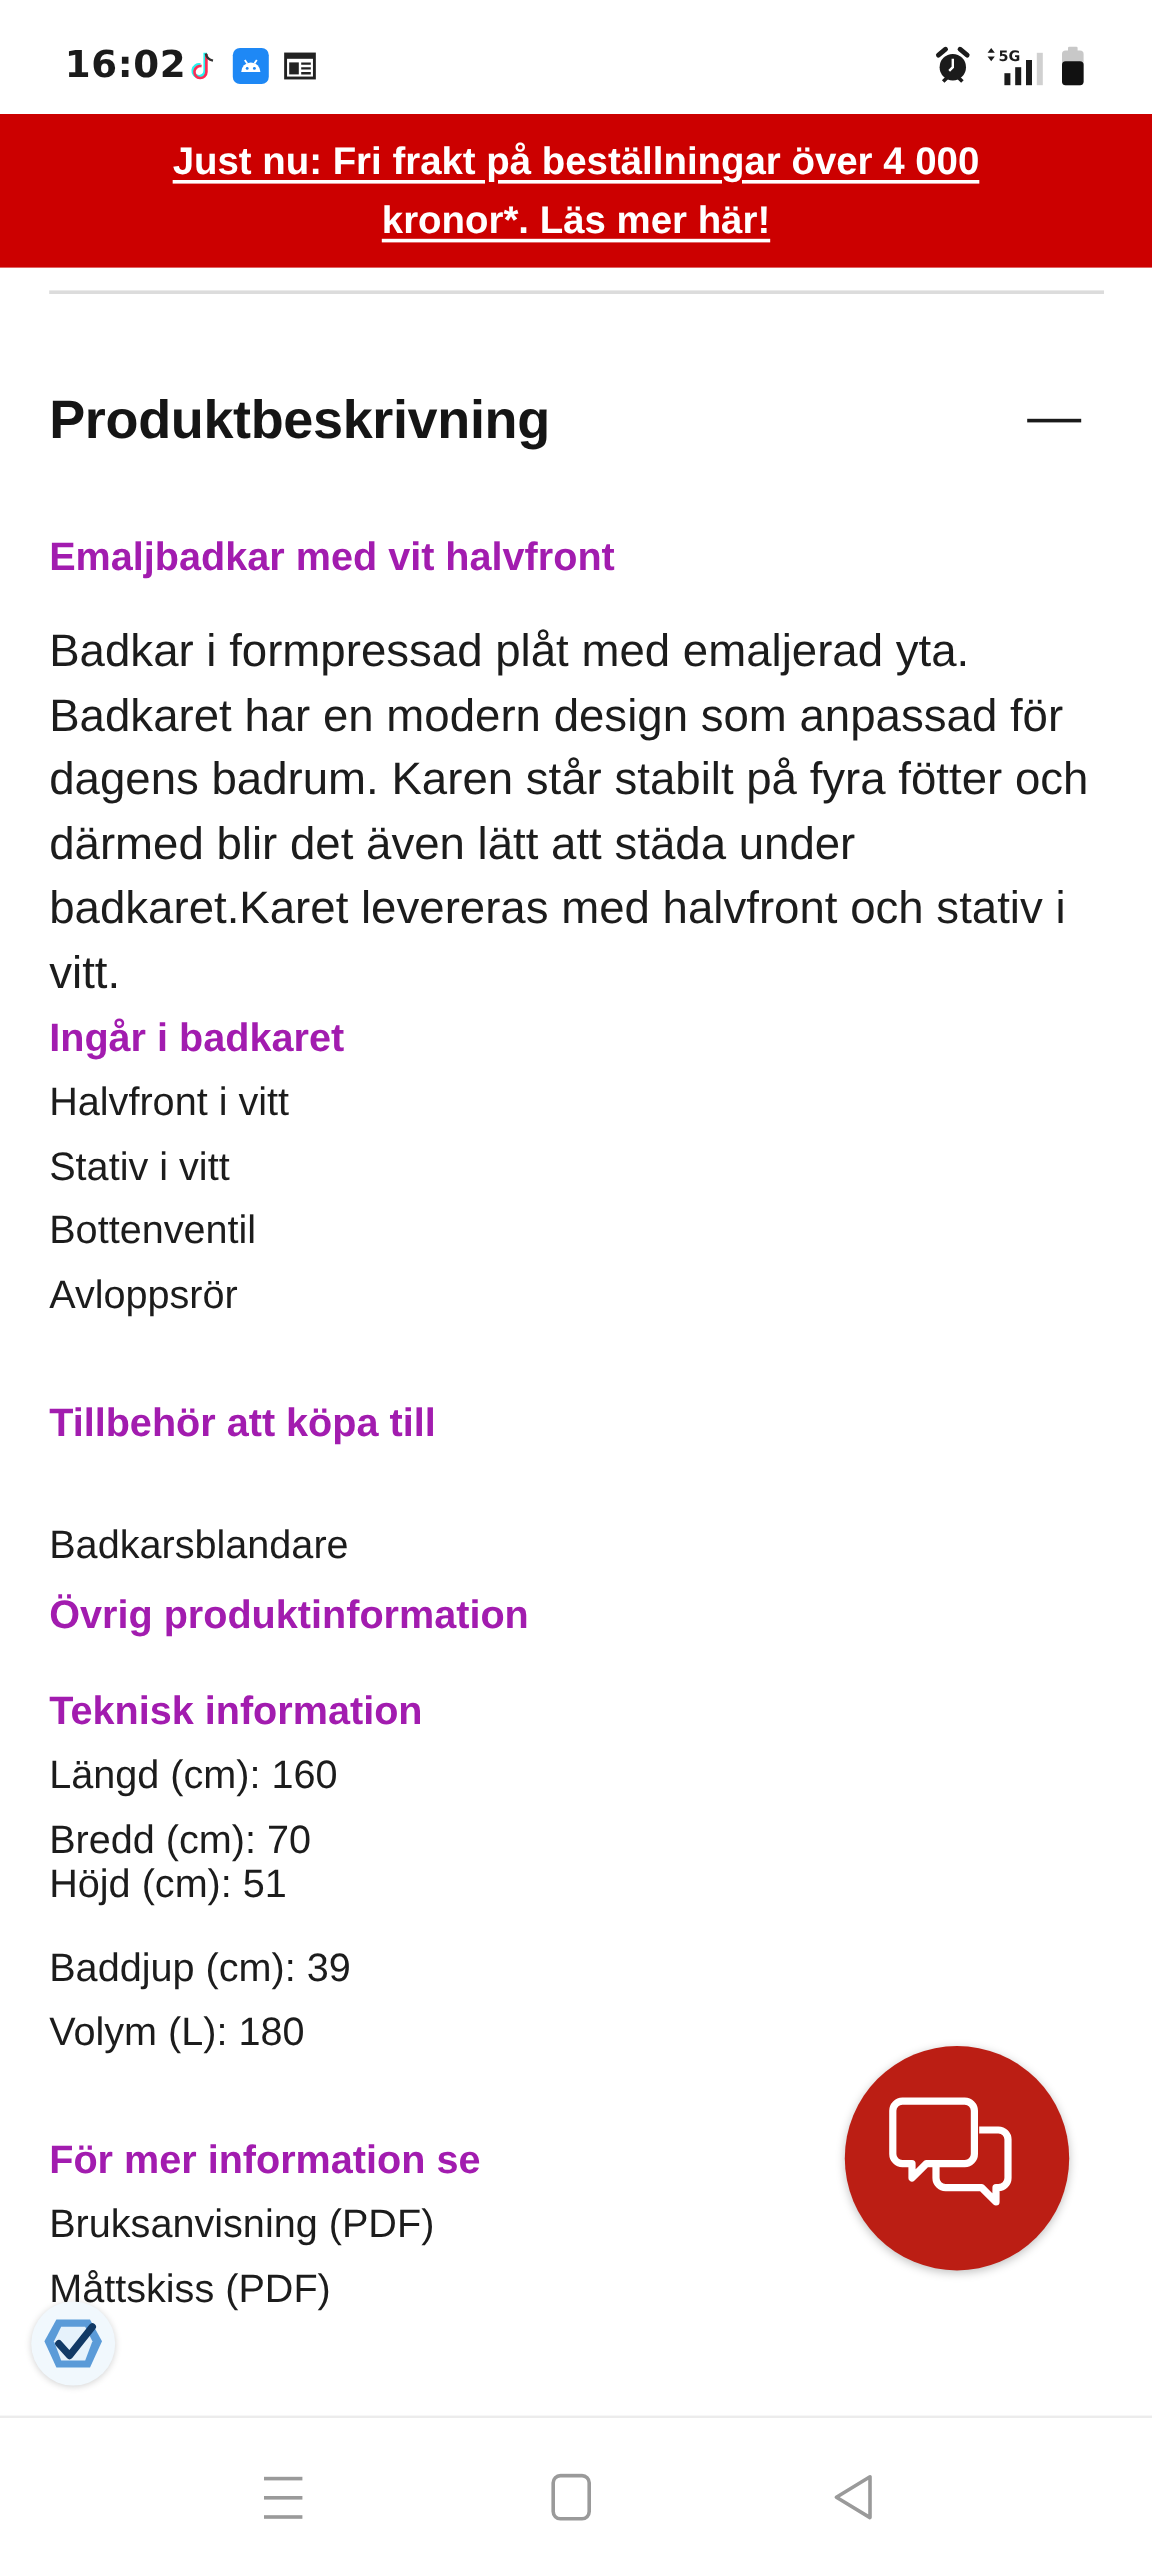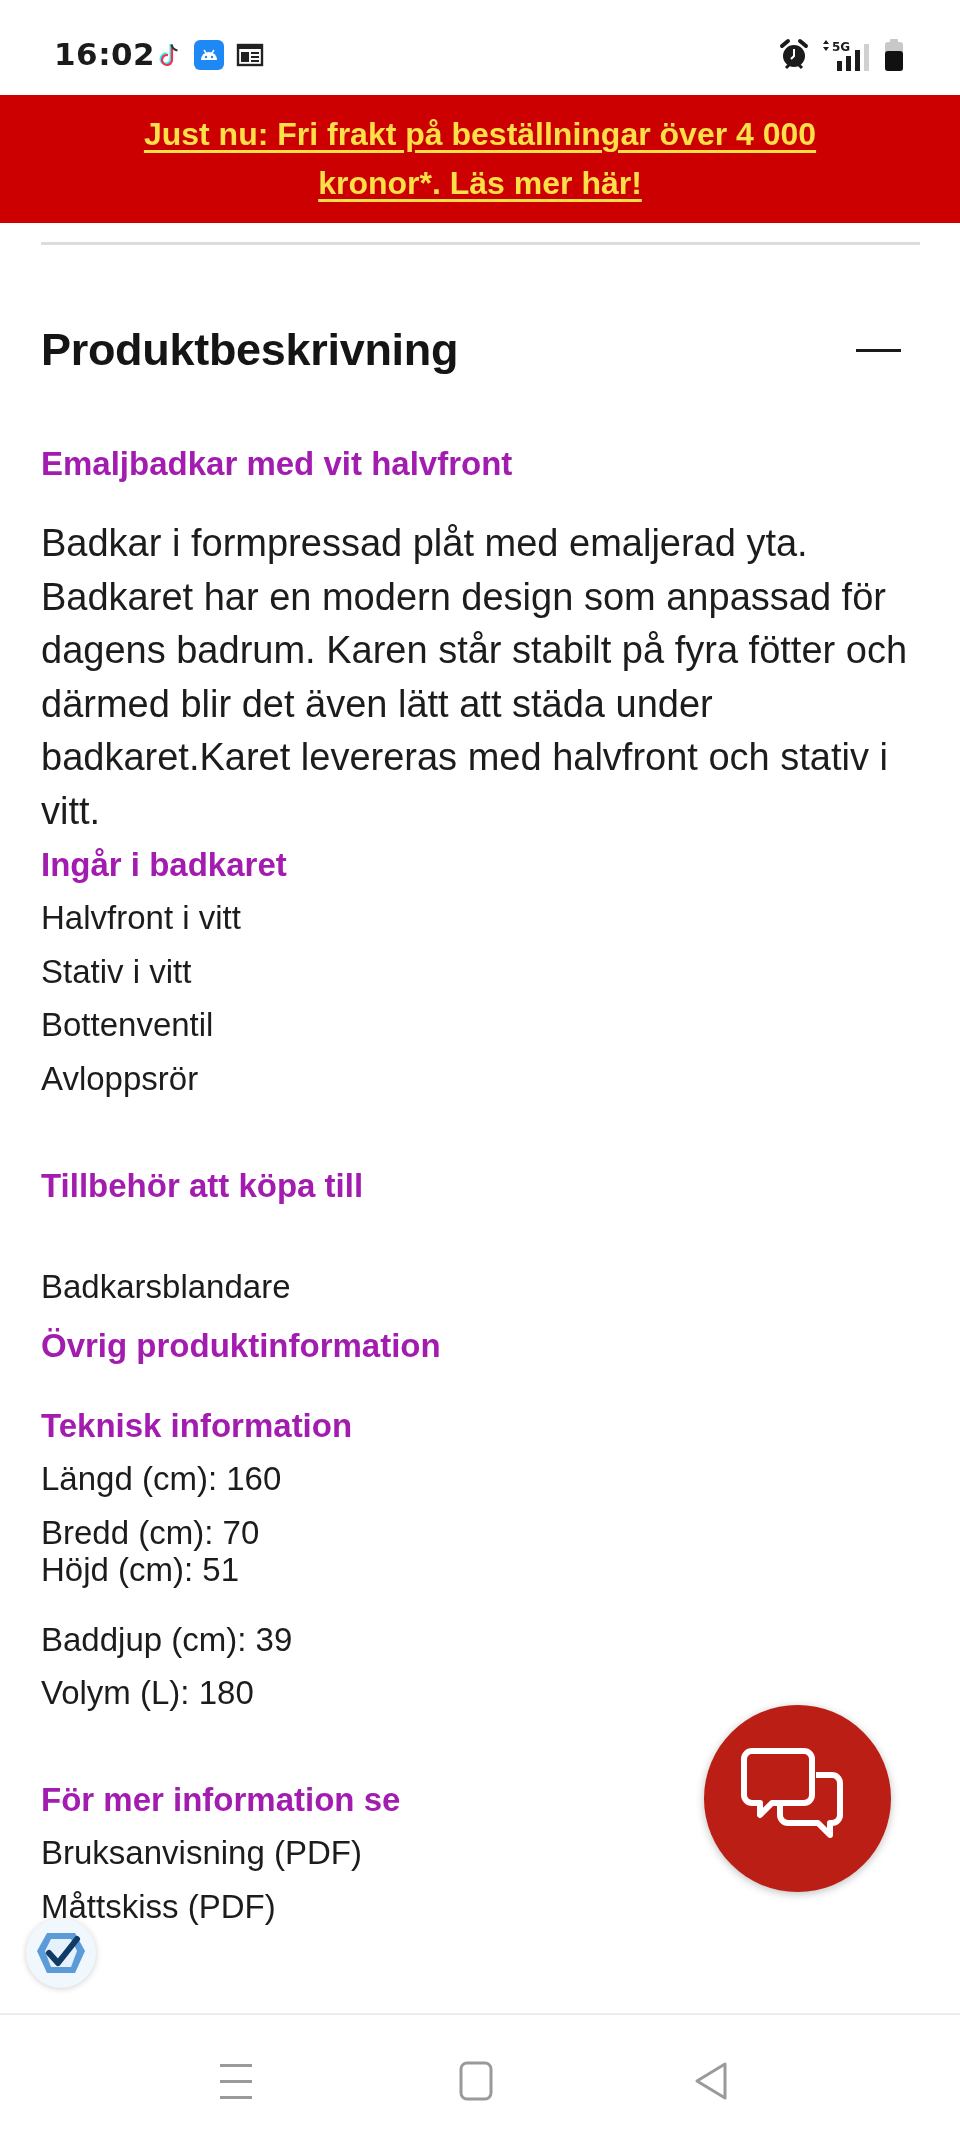--- a/index.html
+++ b/index.html
@@ -16,21 +16,21 @@
   .pill { position: absolute; left: 313px; top: 16px; width: 333px; height: 78px; background: #000; border-radius: 39px; }
   .pill-icon { position: absolute; left: 27px; top: 22px; width: 40px; height: 34px; }
   .pill-text { position: absolute; right: 26px; top: 20px; color: #fff; font-size: 31px; font-family: "DejaVu Sans", sans-serif; }
   .sb-right { position: absolute; top: 38px; height: 34px; }
   .sb-alarm { left: 779px; width: 30px; }
   .sb-signal { left: 820px; width: 55px; }
   .sb-battery { left: 884px; width: 20px; }
 
   
   .promo { position: absolute; left: 0; top: 95px; width: 960px; height: 128px; background: #cc0000; display: flex; align-items: center; justify-content: center; text-align: center; }
-  .promo a { color: #fde047; font-weight: 700; font-size: 32px; line-height: 49px; text-decoration: underline; text-underline-offset: 5px; text-decoration-thickness: 3px; display: block; width: 760px; font-family: "Liberation Sans", sans-serif; }
+  .promo a { color: #ffffff; font-weight: 700; font-size: 32px; line-height: 49px; text-decoration: underline; text-underline-offset: 5px; text-decoration-thickness: 3px; display: block; width: 760px; font-family: "Liberation Sans", sans-serif; }
 
   .divider { position: absolute; left: 41px; top: 242px; width: 879px; height: 3px; background: #dcdcdc; }
   .section-title { position: absolute; left: 41px; top: 324px; font-size: 45px; font-weight: 700; color: #151515; letter-spacing: -0.3px; }
   .collapse-btn { position: absolute; left: 852px; top: 336px; width: 52px; height: 30px; cursor: pointer; }
   .collapse-btn span { position: absolute; left: 4px; top: 13px; width: 45px; height: 3px; background: #1a1a1a; }
 
   .t { position: absolute; left: 41px; font-size: 33px; line-height: 53.5px; color: #1c1c1c; white-space: nowrap; }
   .b { font-weight: 700; color: #a21caf; }
   .para { position: absolute; left: 41px; top: 517px; width: 880px; font-size: 38px; line-height: 53.5px; color: #1c1c1c; }
   a.pdf { color: #1c1c1c; text-decoration: none; }

